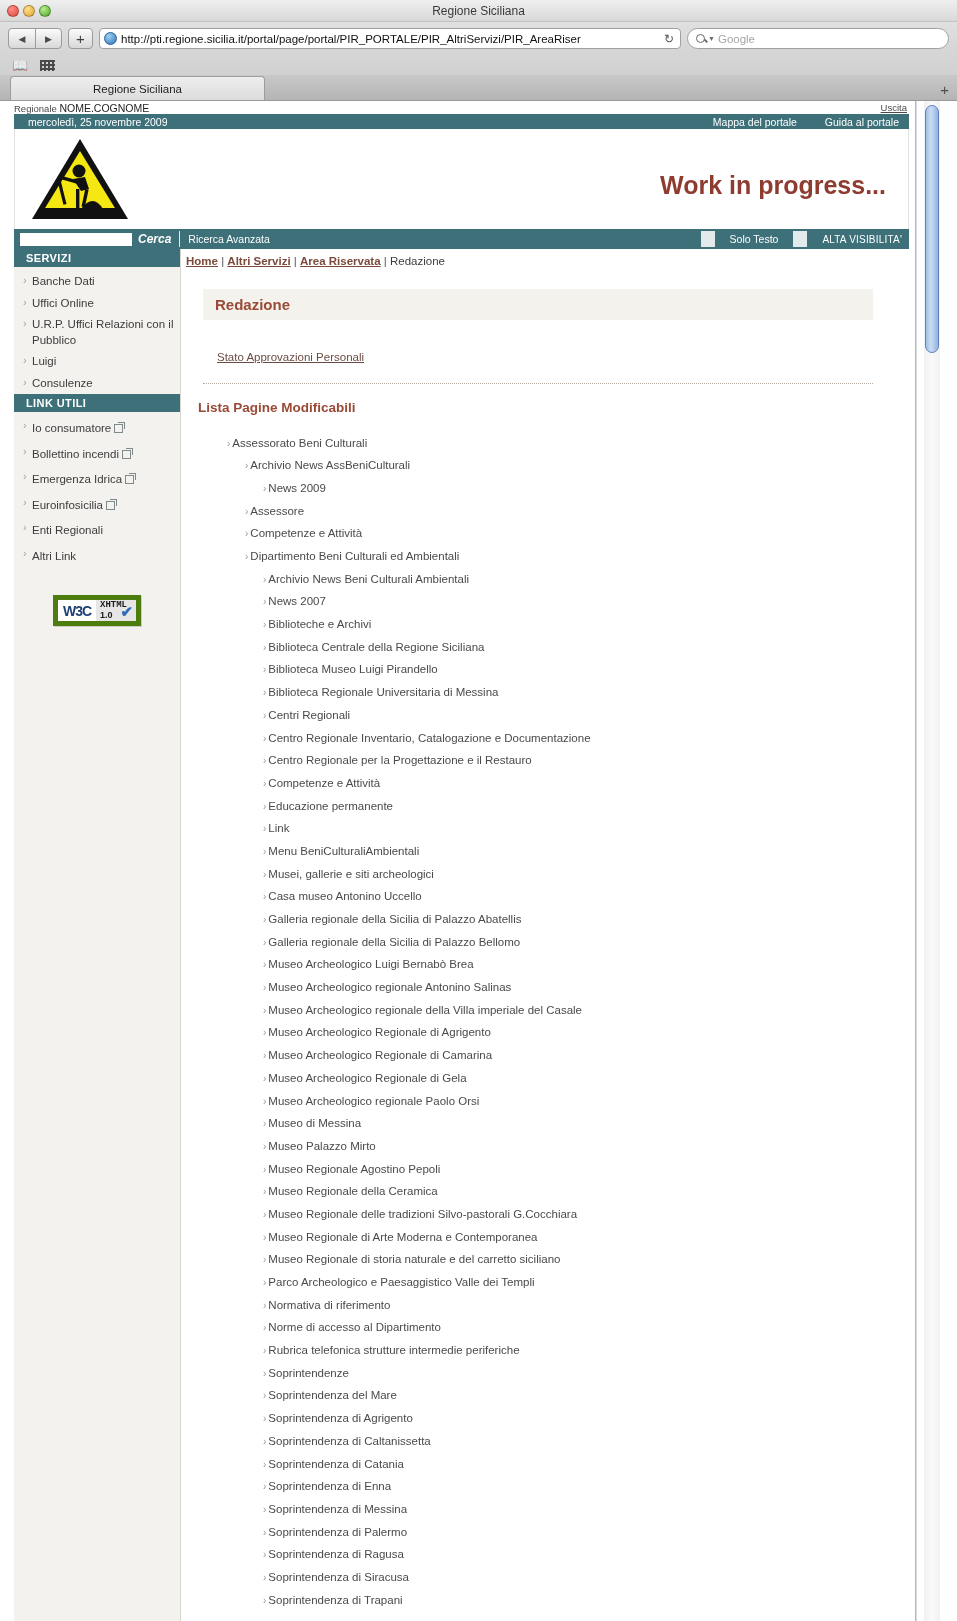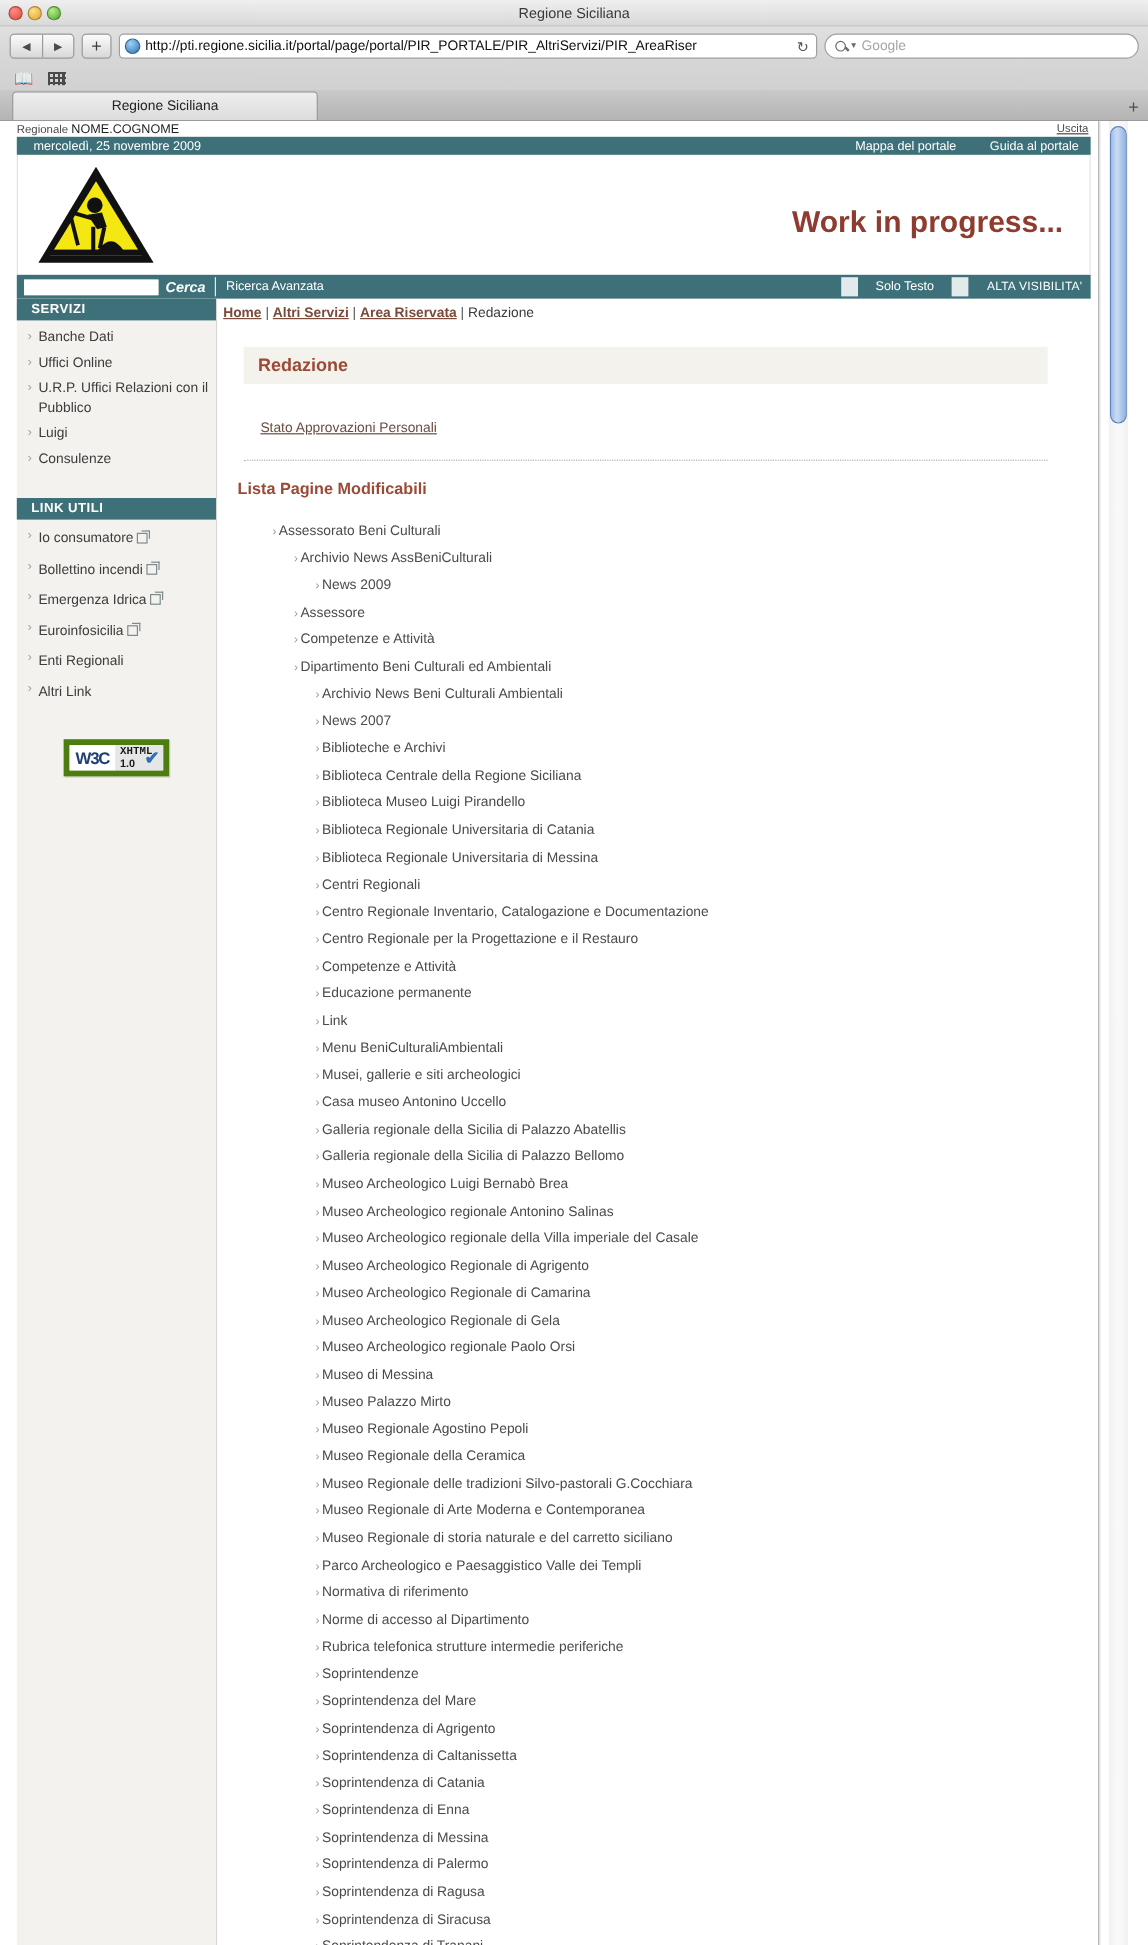--- a/index.html
+++ b/index.html
@@ -465,21 +465,21 @@
           <div class="side-item">
             <span>U.R.P. Uffici Relazioni con il Pubblico</span>
           </div>
           <div class="side-item">
             <span>Luigi</span>
           </div>
           <div class="side-item">
             <span>Consulenze</span>
           </div>
 
-          <div class="side-head" style="margin-top:21px;">LINK UTILI</div>
+          <div class="side-head" style="margin-top:0;">LINK UTILI</div>
 
           <div class="side-item" style="padding-top:5px;padding-bottom:5px;">
             <span>Io consumatore</span><span class="ext-icon"></span>
           </div>
           <div class="side-item" style="padding-top:5px;padding-bottom:5px;">
             <span>Bollettino incendi</span><span class="ext-icon"></span>
           </div>
           <div class="side-item" style="padding-top:5px;padding-bottom:5px;">
             <span>Emergenza Idrica</span><span class="ext-icon"></span>
           </div>
@@ -530,21 +530,20 @@
               <li class="lvl2"><span class="arrow">›</span><span>Archivio News AssBeniCulturali</span></li>
               <li class="lvl3"><span class="arrow">›</span><span>News 2009</span></li>
               <li class="lvl2"><span class="arrow">›</span><span>Assessore</span></li>
               <li class="lvl2"><span class="arrow">›</span><span>Competenze e Attività</span></li>
               <li class="lvl2"><span class="arrow">›</span><span>Dipartimento Beni Culturali ed Ambientali</span></li>
               <li class="lvl3"><span class="arrow">›</span><span>Archivio News Beni Culturali Ambientali</span></li>
               <li class="lvl3"><span class="arrow">›</span><span>News 2007</span></li>
               <li class="lvl3"><span class="arrow">›</span><span>Biblioteche e Archivi</span></li>
               <li class="lvl3"><span class="arrow">›</span><span>Biblioteca Centrale della Regione Siciliana</span></li>
               <li class="lvl3"><span class="arrow">›</span><span>Biblioteca Museo Luigi Pirandello</span></li>
-              <li class="lvl3"><span class="arrow">›</span><span>Biblioteca Regionale Universitaria di Catania</span></li>
               <li class="lvl3"><span class="arrow">›</span><span>Biblioteca Regionale Universitaria di Messina</span></li>
               <li class="lvl3"><span class="arrow">›</span><span>Centri Regionali</span></li>
               <li class="lvl3"><span class="arrow">›</span><span>Centro Regionale Inventario, Catalogazione e Documentazione</span></li>
               <li class="lvl3"><span class="arrow">›</span><span>Centro Regionale per la Progettazione e il Restauro</span></li>
               <li class="lvl3"><span class="arrow">›</span><span>Competenze e Attività</span></li>
               <li class="lvl3"><span class="arrow">›</span><span>Educazione permanente</span></li>
               <li class="lvl3"><span class="arrow">›</span><span>Link</span></li>
               <li class="lvl3"><span class="arrow">›</span><span>Menu BeniCulturaliAmbientali</span></li>
               <li class="lvl3"><span class="arrow">›</span><span>Musei, gallerie e siti archeologici</span></li>
               <li class="lvl3"><span class="arrow">›</span><span>Casa museo Antonino Uccello</span></li>

